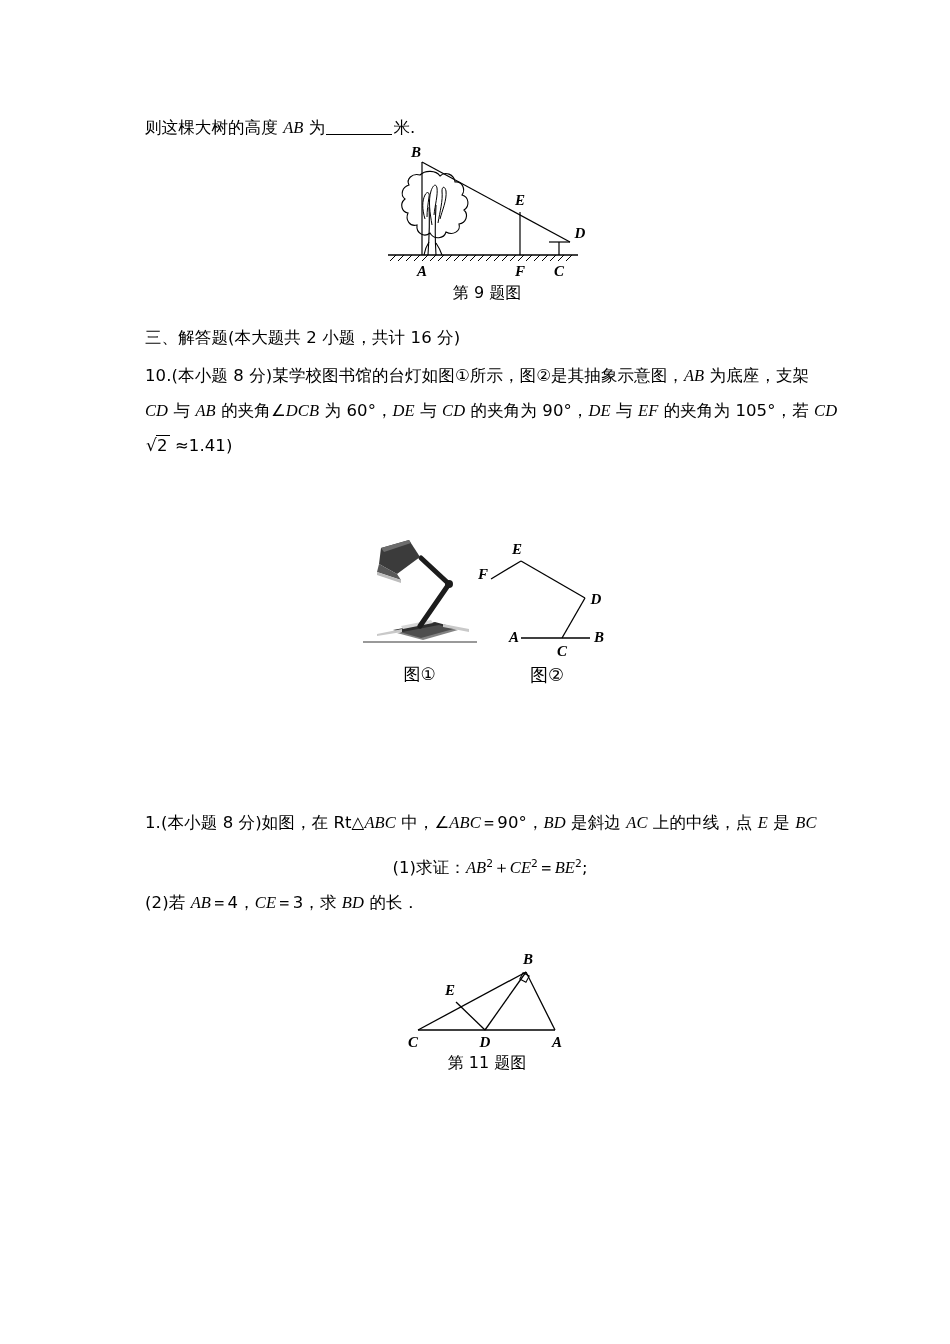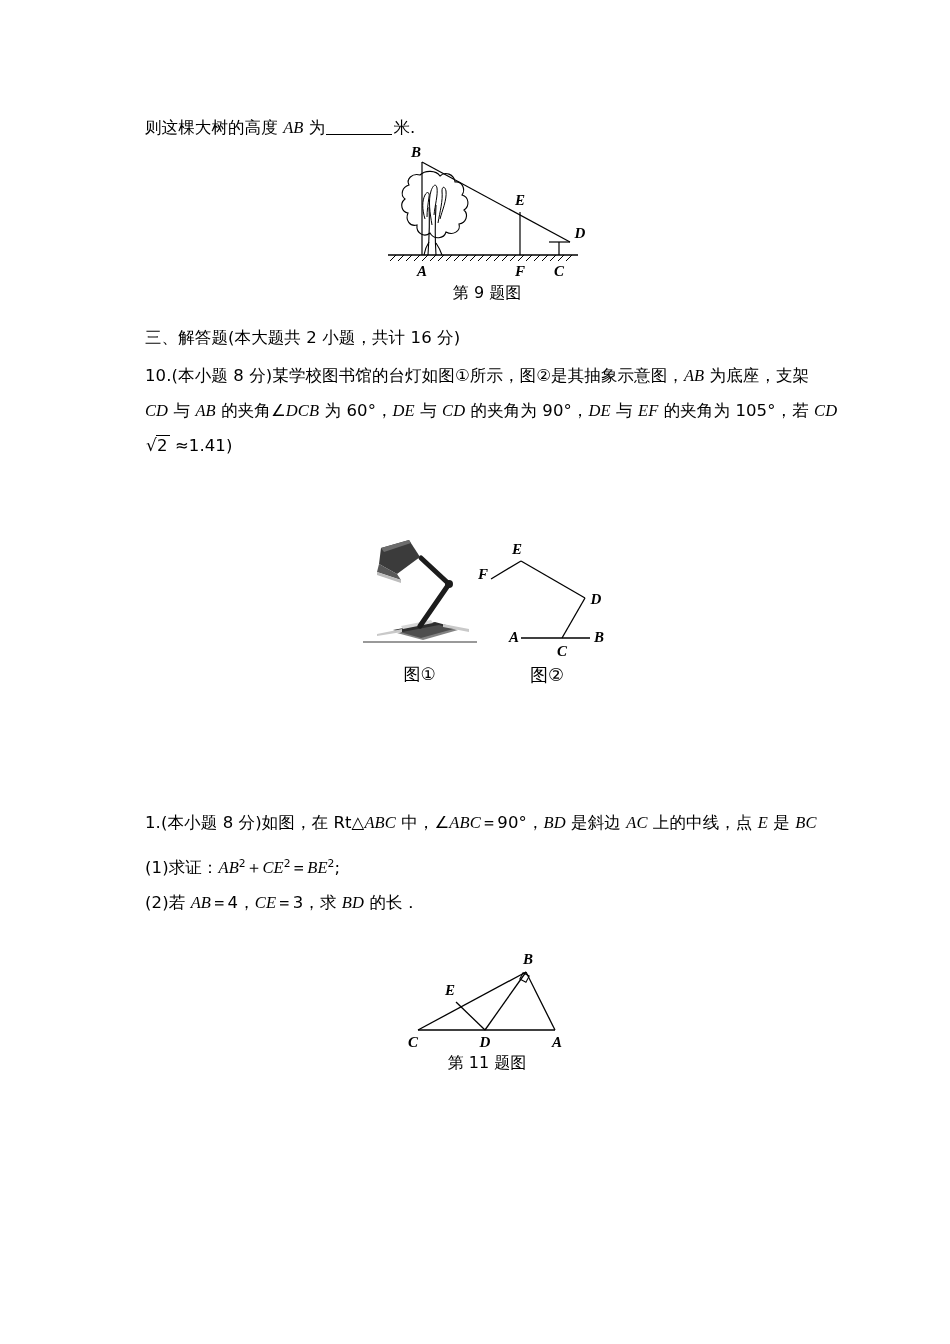--- a/index.html
+++ b/index.html
@@ -233,21 +233,21 @@
       <text class="lbl" x="122" y="112" text-anchor="middle">B</text>
     </svg>
   </div>
   <div class="caption cjk" style="left:465px; top:663px; width:140px; font-size:18px;">图②</div>
 
 
   <div class="content" style="top:805px;">
     <div class="line cjk para">
       <span>1.</span><span>(本小题 8 分)</span>如图，在 Rt△<span class="it">ABC</span> 中，∠<span class="it">ABC</span>＝90°，<span class="it">BD</span> 是斜边 <span class="it">AC</span> 上的中线，点 <span class="it">E</span> 是 <span class="it">BC</span>
     </div>
-    <div class="line cjk para" style="margin-top:6px;">
+    <div class="line cjk para" style="margin-top:6px;text-align:center;">
       (1)求证：<span class="it">AB</span><sup>2</sup>＋<span class="it">CE</span><sup>2</sup>＝<span class="it">BE</span><sup>2</sup>;
     </div>
     <div class="line cjk para">
       (2)若 <span class="it">AB</span>＝4，<span class="it">CE</span>＝3，求 <span class="it">BD</span> 的长．
     </div>
   </div>
 
   <div class="figwrap" style="left:395px; top:950px;">
     <svg width="170" height="100" viewBox="0 0 170 100">
 

